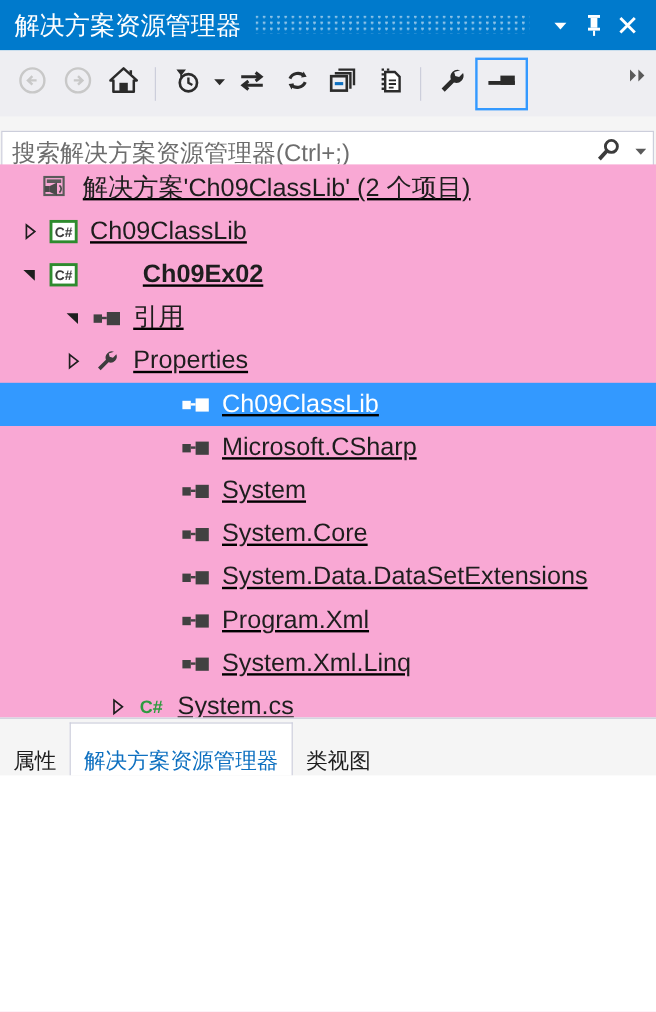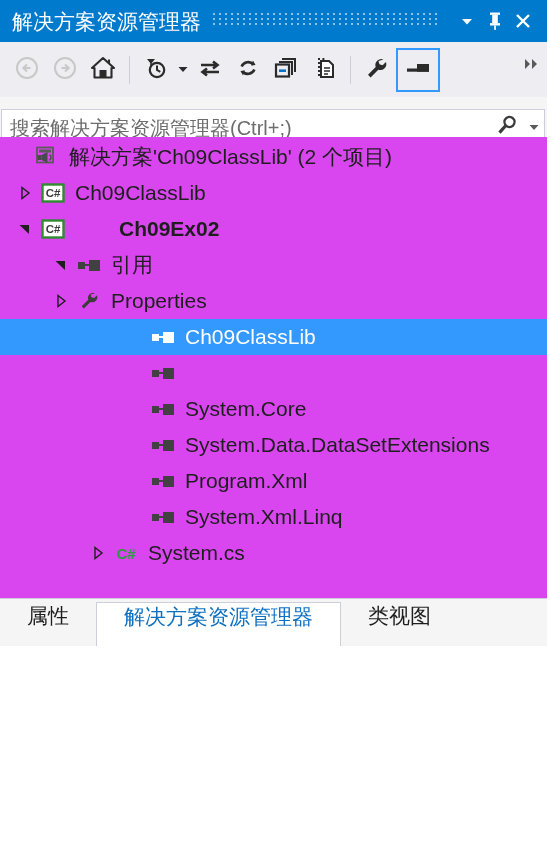--- a/index.html
+++ b/index.html
@@ -150,23 +150,24 @@
     display:flex; align-items:center; justify-content:center;
   }
   .search-caret {
     width: 20px; height: 34px;
     display:flex; align-items:center; justify-content:center;
   }
 
   
   .treewrap {
     flex: 1;
-    background: #d946ef;
+    background: #f9a8d4;
     overflow: hidden;
     padding-top: 2px;
+    text-decoration: underline;
   }
   .row {
     height: 36px;
     display: flex;
     align-items: center;
     box-sizing: border-box;
     white-space: nowrap;
     cursor: default;
   }
   .row.selected { background: #3399ff; }
@@ -207,23 +208,23 @@
     min-height: 48px;
     background: #f5f5f5;
     display: flex;
     align-items: flex-end;
     border-top: 1px solid #cccedb;
     box-sizing: border-box;
   }
   .tab {
     height: 44px;
     display: flex;
-    align-items: flex-start;
-    padding: 0 27px;
-    font-size: 21px;
+    align-items: flex-end;
+    padding: 0 11px;
+    font-size: 18px;
     color: #1e1e1e;
     box-sizing: border-box;
     cursor: default;
     background: transparent;
   }
   .tab.active {
     background: #ffffff;
     color: #0e70c0;
     border-left: 1px solid #cccedb;
     border-right: 1px solid #cccedb;
@@ -506,20 +507,33 @@
       <div class="row">
         <div class="ind4"></div>
         <div class="expander"></div>
         <div class="icon">
           <span class="refico">
                 <span class="s1"></span>
             <span class="bar"></span>
             <span class="s2"></span>
               </span>
         </div>
+        <div class="label">Microsoft.CSharp</div>
+      </div>
+      <div class="row">
+        <div class="ind4"></div>
+        <div class="expander"></div>
+        <div class="icon">
+          <span class="refico">
+                <span class="s1"></span>
+            <span class="bar"></span>
+            <span class="s2"></span>
+              </span>
+        </div>
+        <div class="label">System</div>
       </div>
       <div class="row">
         <div class="ind4"></div>
         <div class="expander"></div>
         <div class="icon">
           <span class="refico">
                 <span class="s1"></span>
             <span class="bar"></span>
             <span class="s2"></span>
               </span>

